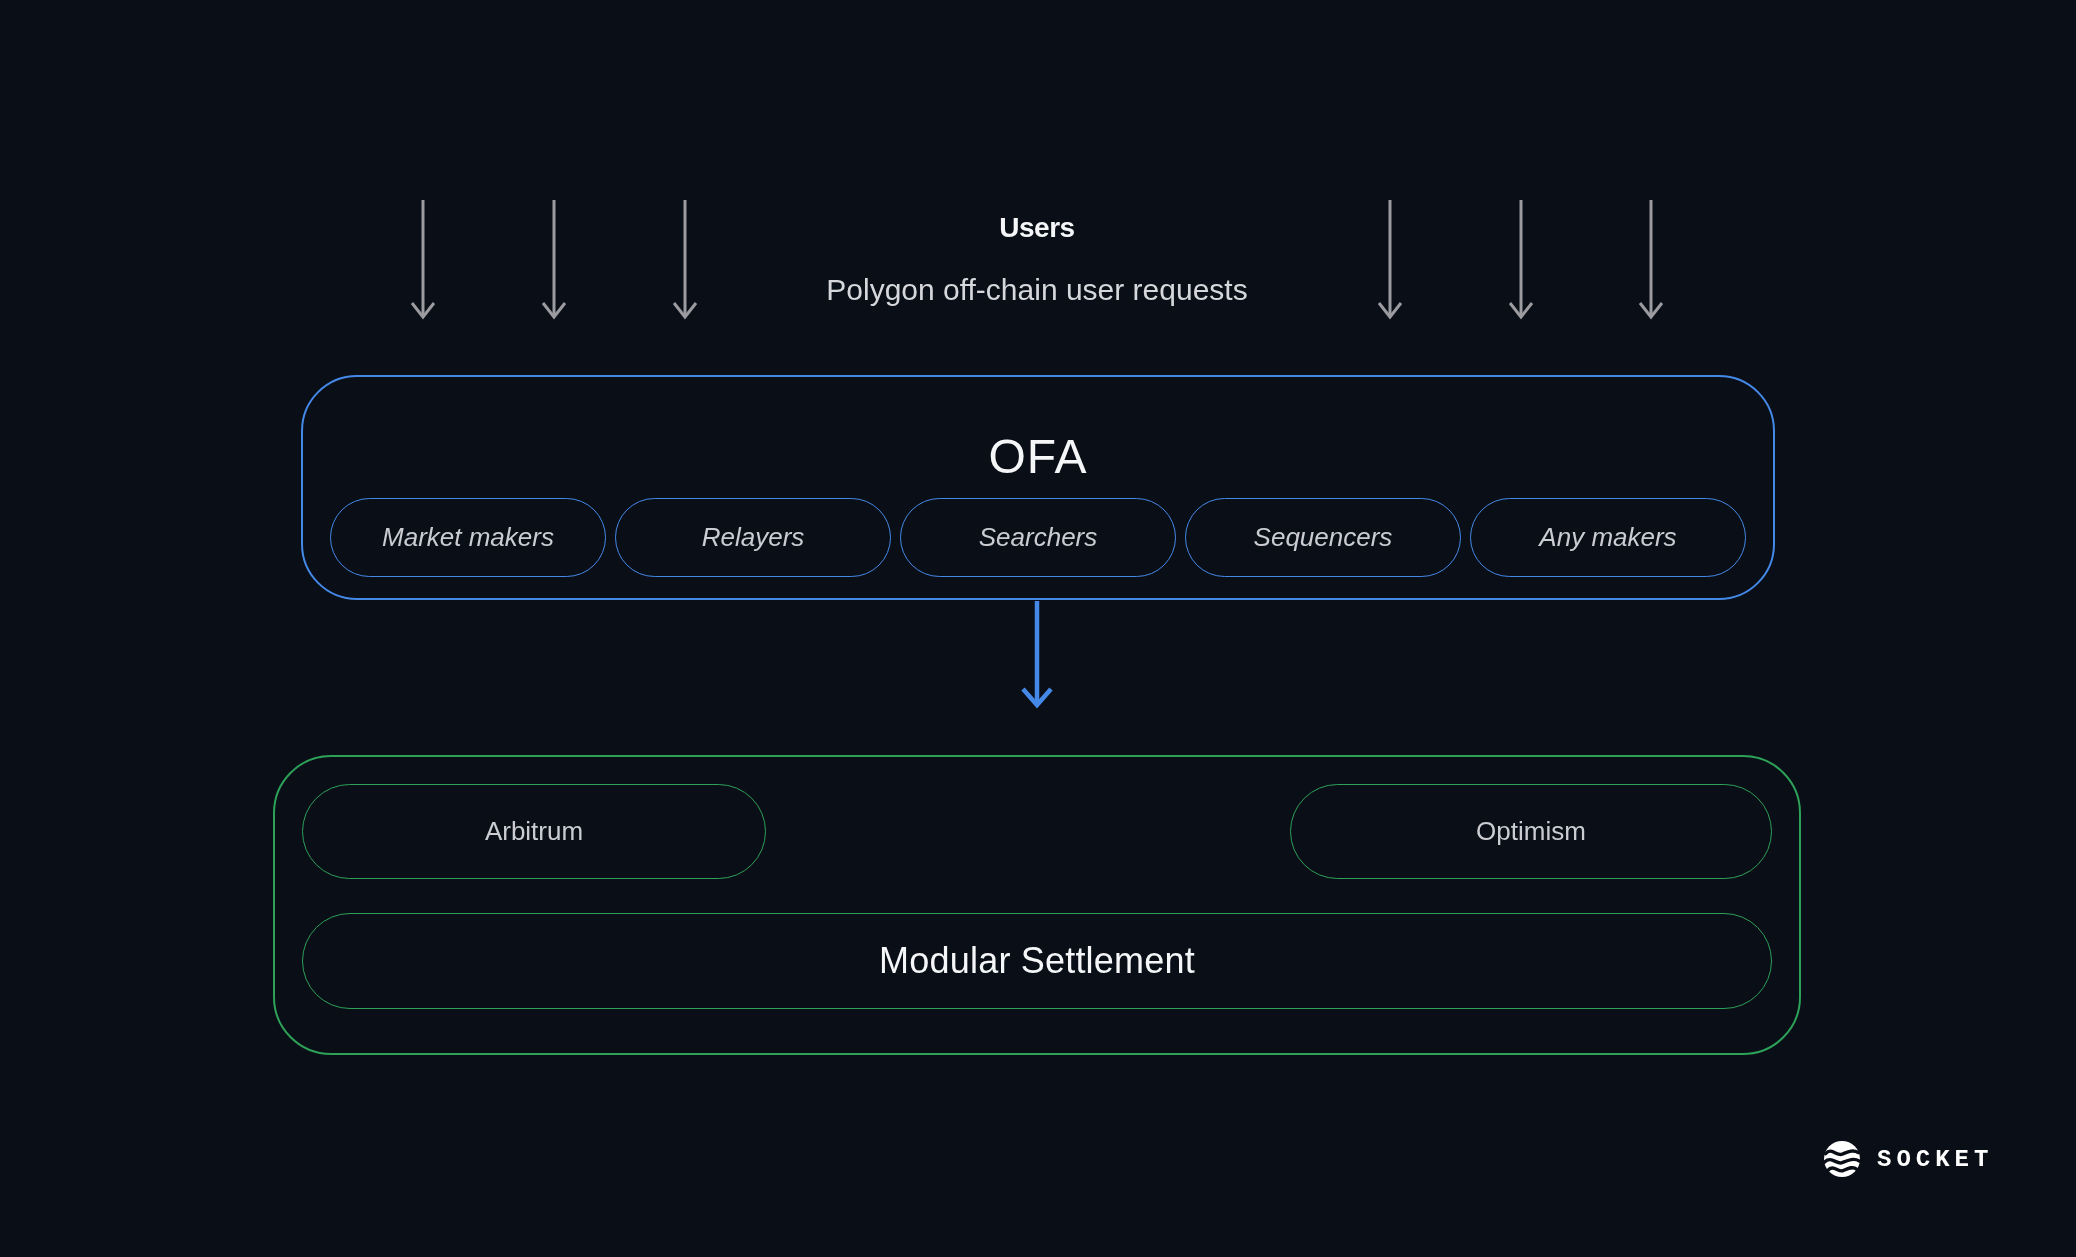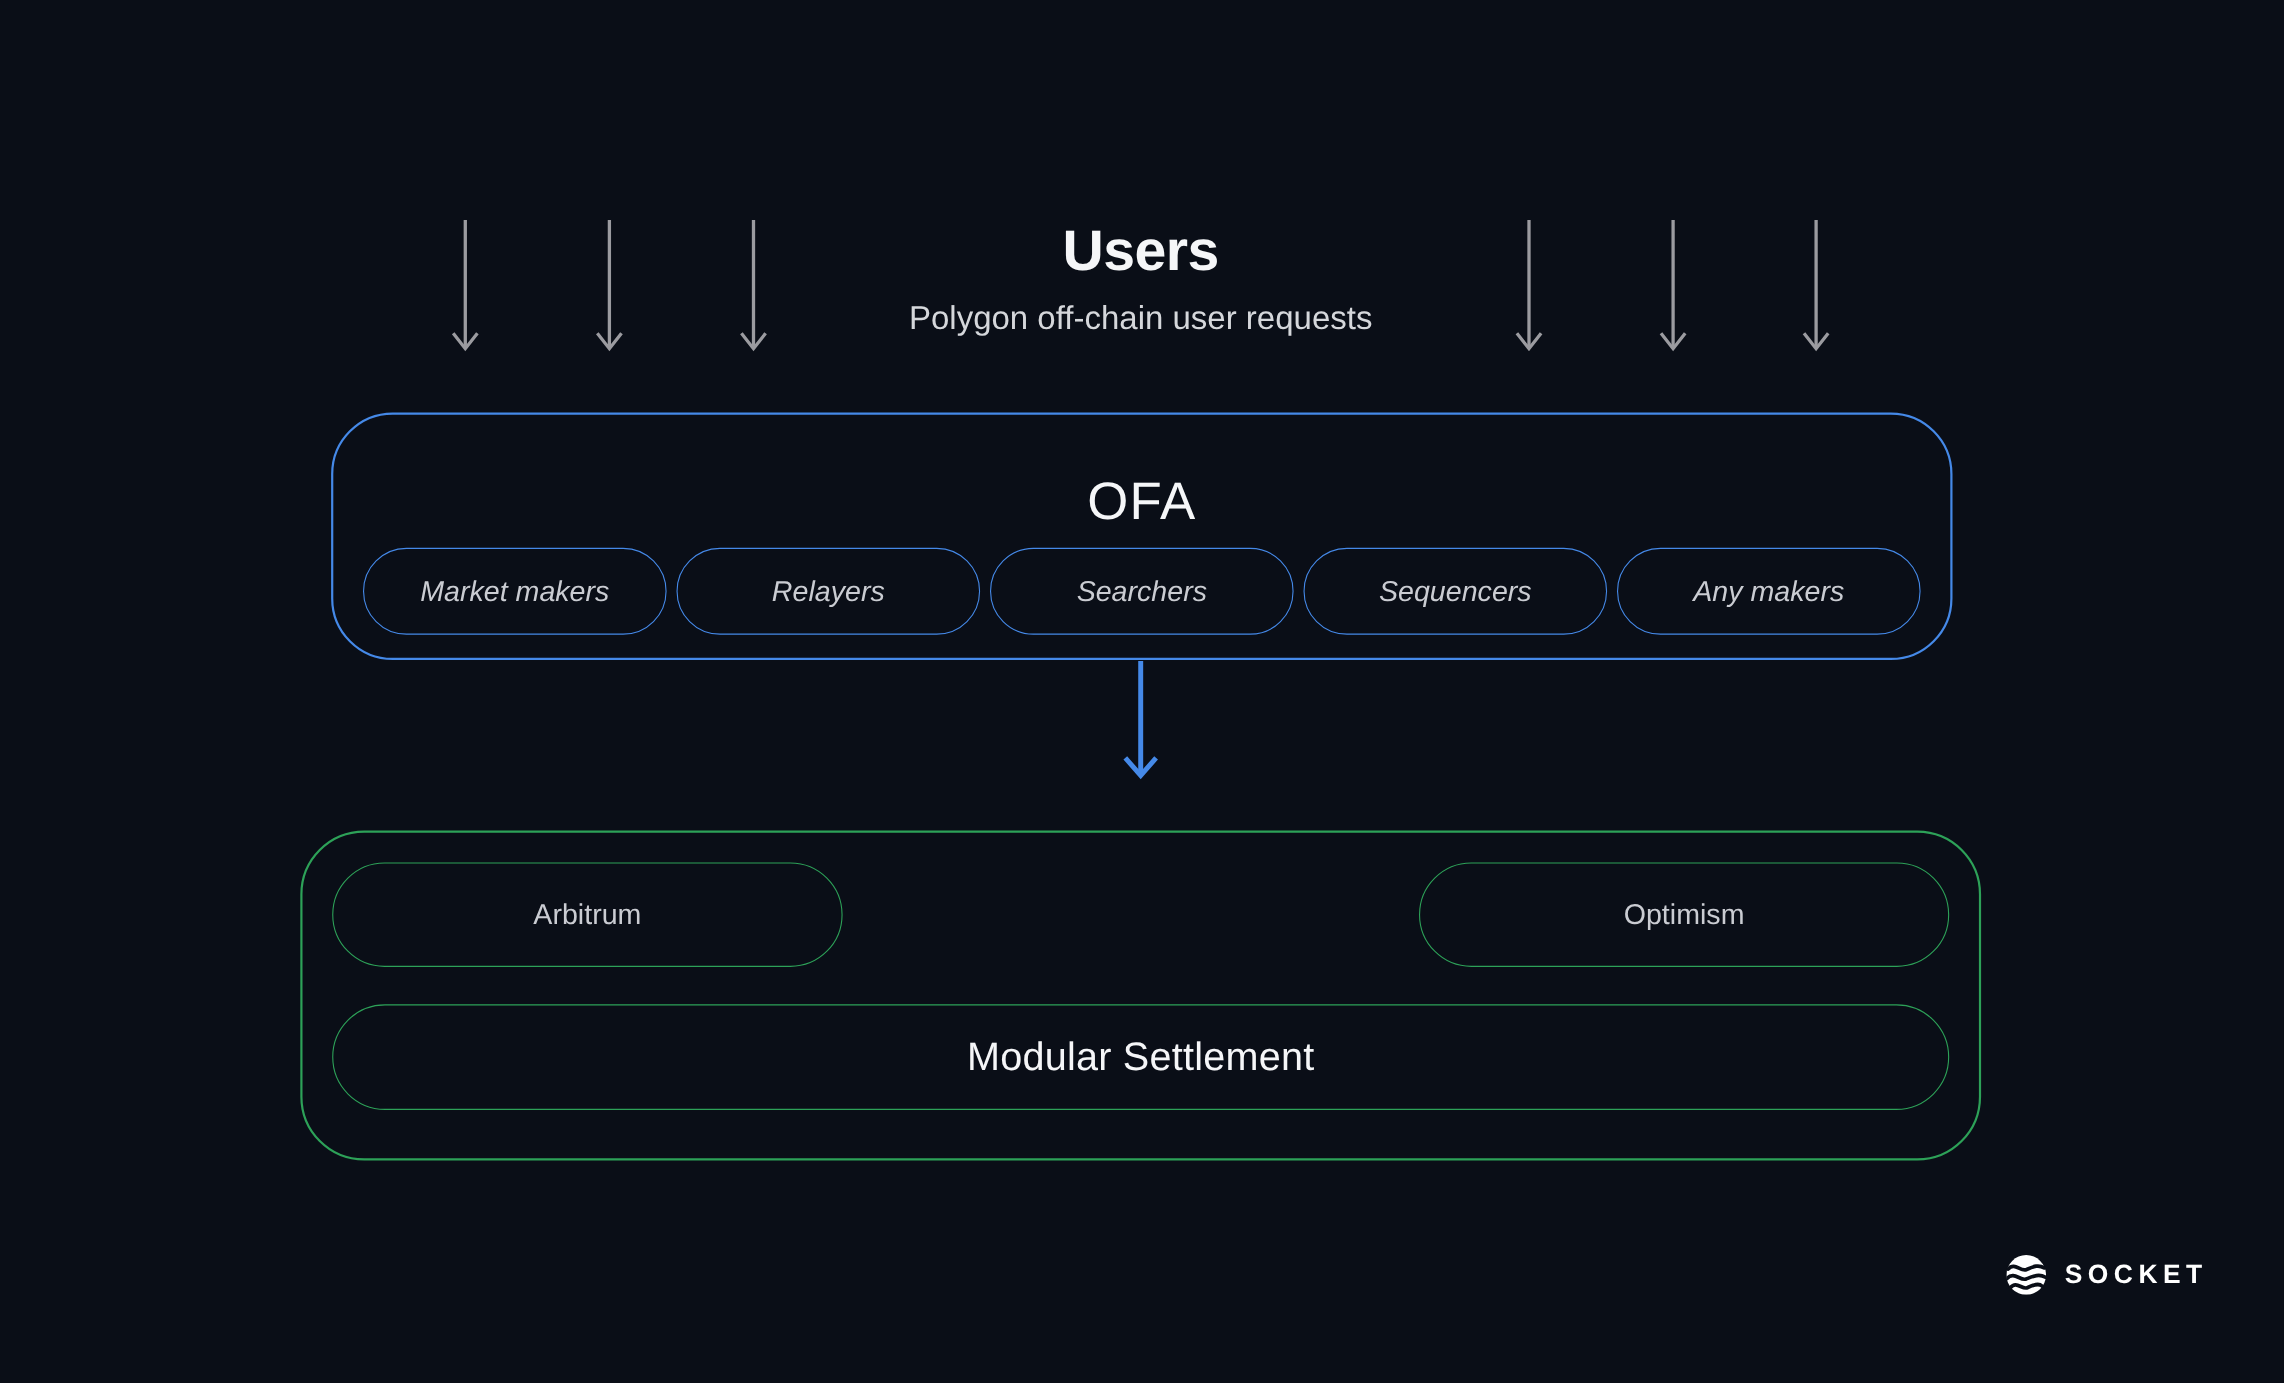--- a/index.html
+++ b/index.html
@@ -25,21 +25,21 @@
   .garrow{position:absolute;top:198px;width:30px;height:126px;}
   .garrow line,.garrow polyline{stroke:var(--arrow-gray);stroke-width:3;fill:none;}
   .a1{left:408px;} .a2{left:539px;} .a3{left:670px;}
   .a4{left:1375px;} .a5{left:1506px;} .a6{left:1636px;}
 
   .users-block{
     position:absolute;left:637px;top:204px;width:800px;
     text-align:center;
   }
   .users-title{
-    font-size:52px;font-weight:700;letter-spacing:-0.5px;
+    font-size:28px;font-weight:700;letter-spacing:-0.5px;
     color:var(--text-primary);line-height:48px;
   }
   .users-subtitle{
     margin-top:20px;
     font-size:30px;font-weight:400;
     color:var(--text-secondary);line-height:36px;
   }
 
   
   .ofa-box{
@@ -103,20 +103,21 @@
   }
 
   
   .brand{
     position:absolute;left:1824px;top:1141px;
     display:flex;align-items:center;gap:17px;
   }
   .brand-text{
     font-size:24px;font-weight:700;letter-spacing:5px;
     color:#ffffff;
+    font-family:Liberation Mono, monospace;
   }
 </style>
 </head>
 <body>
 
 <div class="canvas">
 
   <svg class="garrow a1" viewBox="0 0 30 126">
     <line x1="15" y1="2" x2="15" y2="118"></line>
       <polyline points="4,105 15,119 26,105"></polyline>

